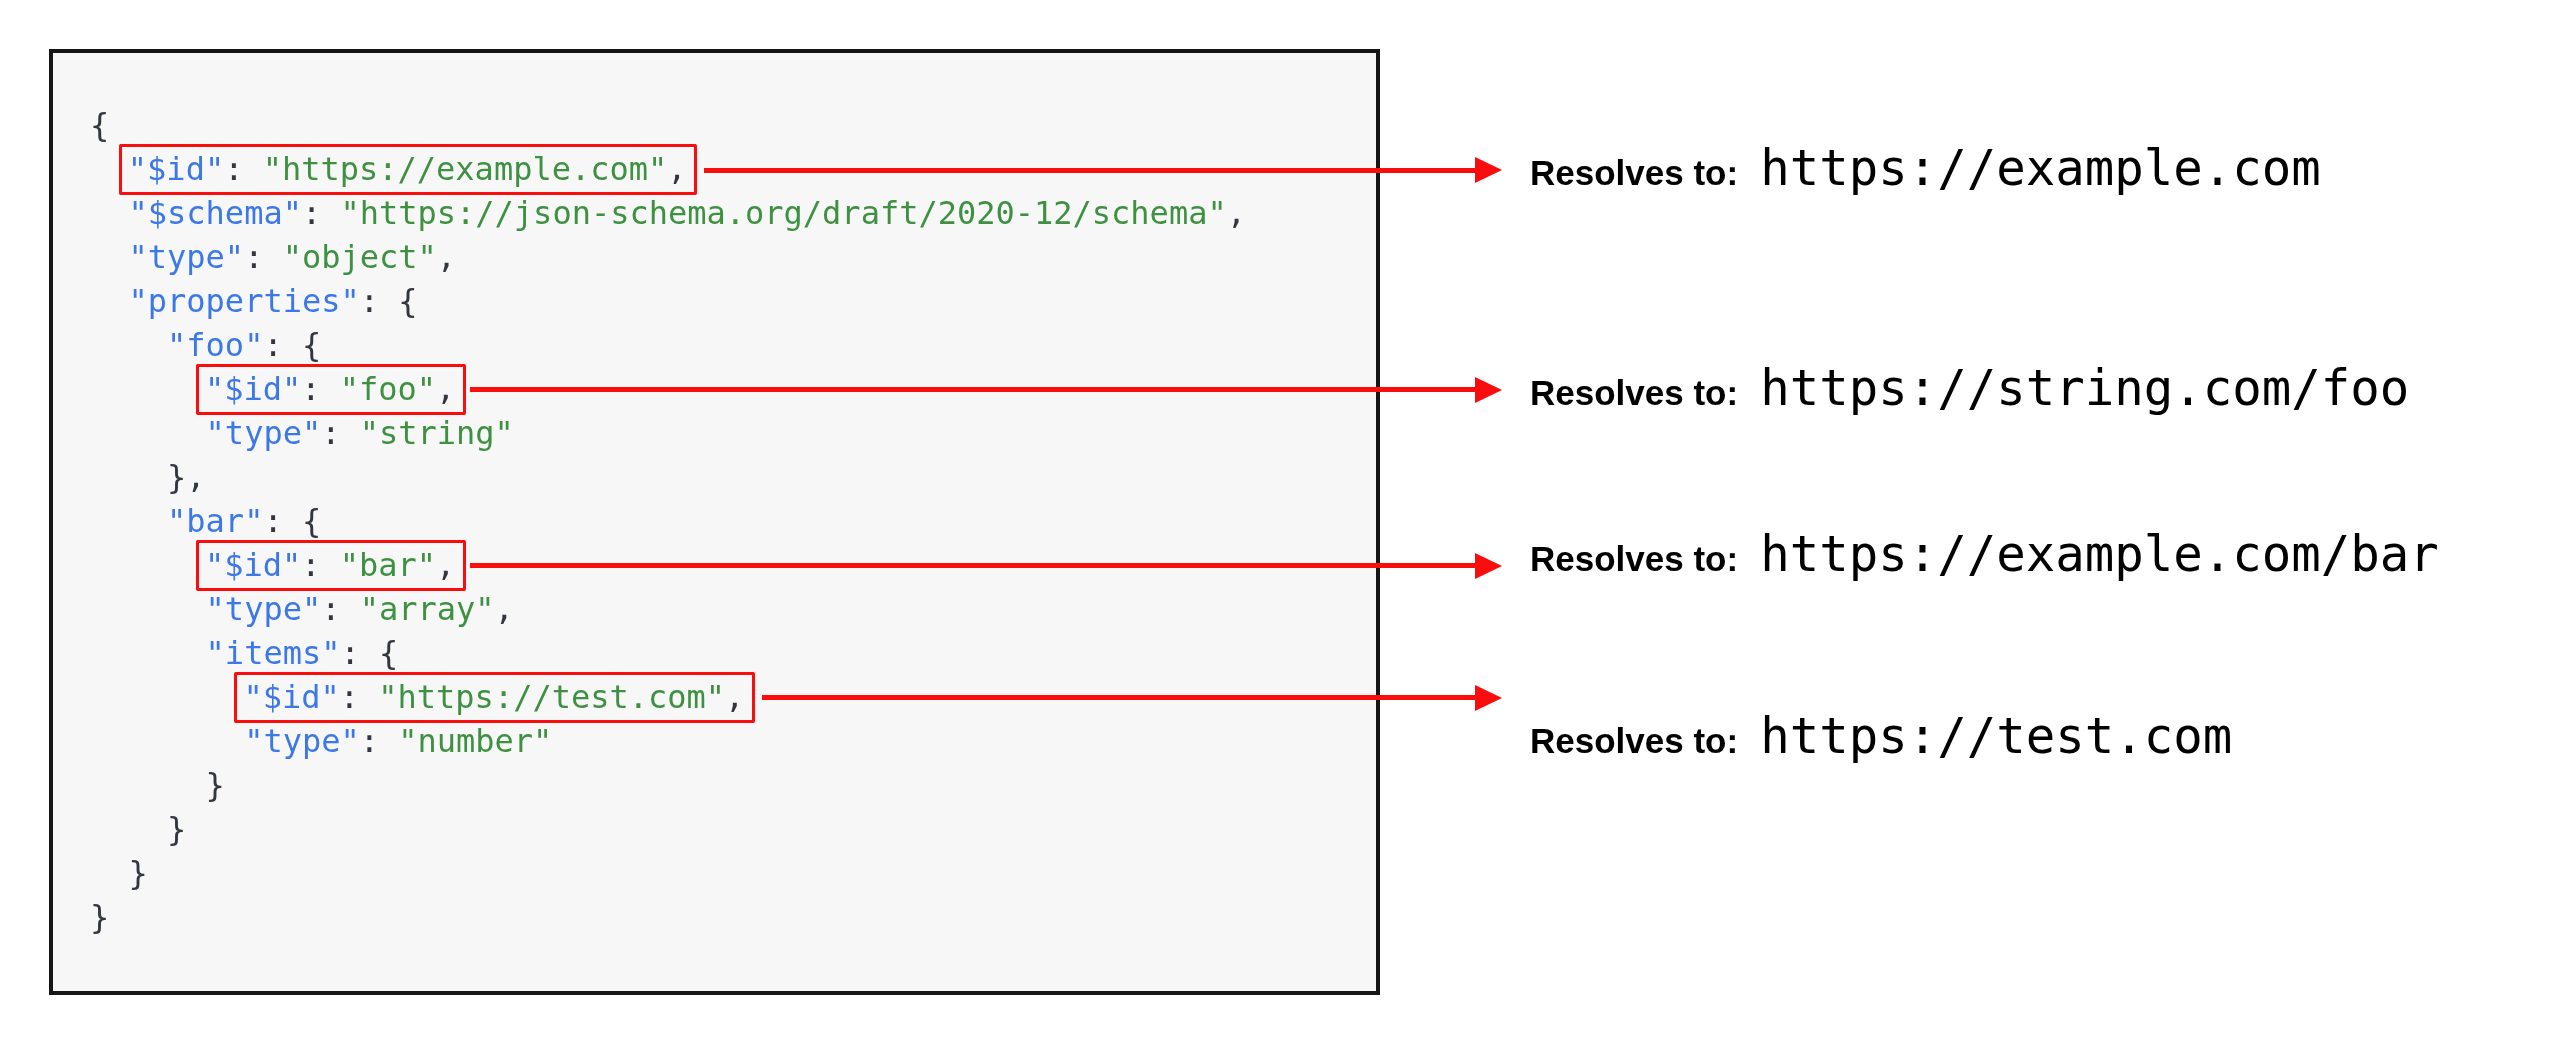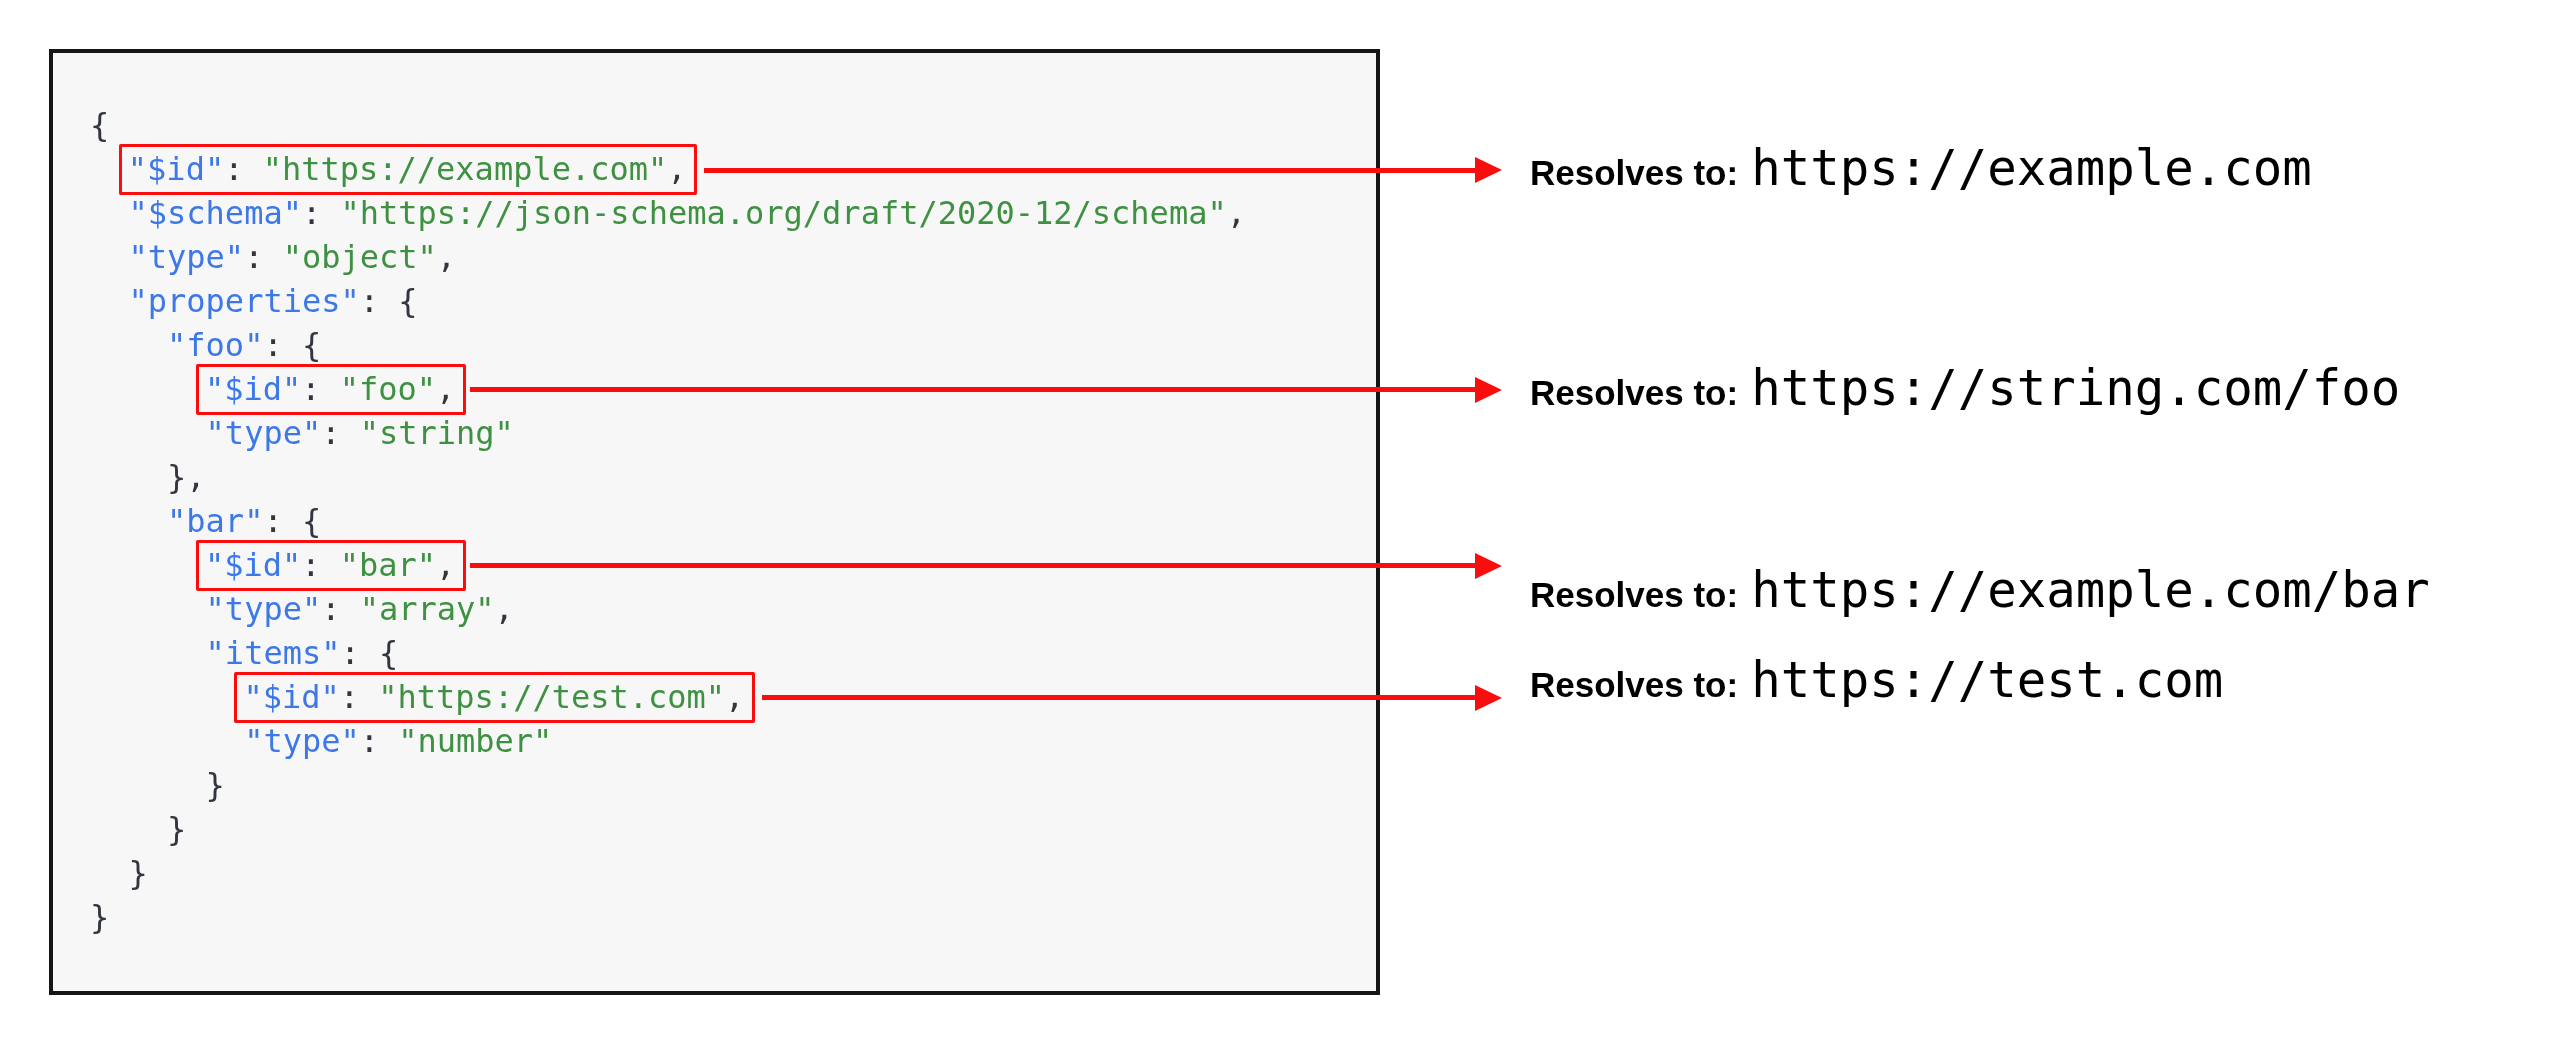--- a/index.html
+++ b/index.html
@@ -57,38 +57,38 @@
   .ann-label{
     font-family:Liberation Sans, sans-serif;
     font-weight:bold;
     font-size:35px;
     color:var(--ann,#000000);
   }
   .ann-url{
     font-family:"DejaVu Sans Mono",monospace;
     font-size:49px;
     color:var(--ann,#000000);
-    margin-left:13px;
+    margin-left:22px;
   }
 </style>
 </head>
 <body>
 
 <div id="canvas">
   <div class="code-box">
     <pre id="code"><div class="line"><span class="tok-p">{</span></div><div class="line"><span>  </span><span class="hl"><span class="tok-k">"$id"</span><span class="tok-p">: </span><span class="tok-s">"https://example.com"</span><span class="tok-p">,</span></span></div><div class="line"><span>  </span><span class="tok-k">"$schema"</span><span class="tok-p">: </span><span class="tok-s">"https://json-schema.org/draft/2020-12/schema"</span><span class="tok-p">,</span></div><div class="line"><span>  </span><span class="tok-k">"type"</span><span class="tok-p">: </span><span class="tok-s">"object"</span><span class="tok-p">,</span></div><div class="line"><span>  </span><span class="tok-k">"properties"</span><span class="tok-p">: {</span></div><div class="line"><span>    </span><span class="tok-k">"foo"</span><span class="tok-p">: {</span></div><div class="line"><span>      </span><span class="hl"><span class="tok-k">"$id"</span><span class="tok-p">: </span><span class="tok-s">"foo"</span><span class="tok-p">,</span></span></div><div class="line"><span>      </span><span class="tok-k">"type"</span><span class="tok-p">: </span><span class="tok-s">"string"</span></div><div class="line"><span>    </span><span class="tok-p">},</span></div><div class="line"><span>    </span><span class="tok-k">"bar"</span><span class="tok-p">: {</span></div><div class="line"><span>      </span><span class="hl"><span class="tok-k">"$id"</span><span class="tok-p">: </span><span class="tok-s">"bar"</span><span class="tok-p">,</span></span></div><div class="line"><span>      </span><span class="tok-k">"type"</span><span class="tok-p">: </span><span class="tok-s">"array"</span><span class="tok-p">,</span></div><div class="line"><span>      </span><span class="tok-k">"items"</span><span class="tok-p">: {</span></div><div class="line"><span>        </span><span class="hl"><span class="tok-k">"$id"</span><span class="tok-p">: </span><span class="tok-s">"https://test.com"</span><span class="tok-p">,</span></span></div><div class="line"><span>        </span><span class="tok-k">"type"</span><span class="tok-p">: </span><span class="tok-s">"number"</span></div><div class="line"><span>      </span><span class="tok-p">}</span></div><div class="line"><span>    </span><span class="tok-p">}</span></div><div class="line"><span>  </span><span class="tok-p">}</span></div><div class="line"><span class="tok-p">}</span></div></pre>
   </div>
   <div id="overlay">
       <div class="arrow-line" style="left: 704px; top: 168px; width: 773px;"></div>
       <div class="arrow-head" style="left: 1475px; top: 157px; border-left-width: 27.5px;"></div>
       <div class="annotation" style="left: 1530px; top: 170px;"><span class="ann-label">Resolves to:</span><span class="ann-url">https://example.com</span></div>
       <div class="arrow-line" style="left: 470px; top: 387px; width: 1007px;"></div>
       <div class="arrow-head" style="left: 1475px; top: 377px; border-left-width: 27.5px;"></div>
       <div class="annotation" style="left: 1530px; top: 390px;"><span class="ann-label">Resolves to:</span><span class="ann-url">https://string.com/foo</span></div>
       <div class="arrow-line" style="left: 470px; top: 563px; width: 1007px;"></div>
       <div class="arrow-head" style="left: 1475px; top: 553px; border-left-width: 27.5px;"></div>
-      <div class="annotation" style="left: 1530px; top: 592px;"><span class="ann-label">Resolves to:</span><span class="ann-url">https://example.com/bar</span></div>
+      <div class="annotation" style="left: 1530px; top: 556px;"><span class="ann-label">Resolves to:</span><span class="ann-url">https://example.com/bar</span></div>
       <div class="arrow-line" style="left: 762px; top: 695px; width: 715px;"></div>
       <div class="arrow-head" style="left: 1475px; top: 685px; border-left-width: 27.5px;"></div>
-      <div class="annotation" style="left: 1530px; top: 682px;"><span class="ann-label">Resolves to:</span><span class="ann-url">https://test.com</span></div>
+      <div class="annotation" style="left: 1530px; top: 738px;"><span class="ann-label">Resolves to:</span><span class="ann-url">https://test.com</span></div>
     </div>
 </div>
 
 
 </body></html>

